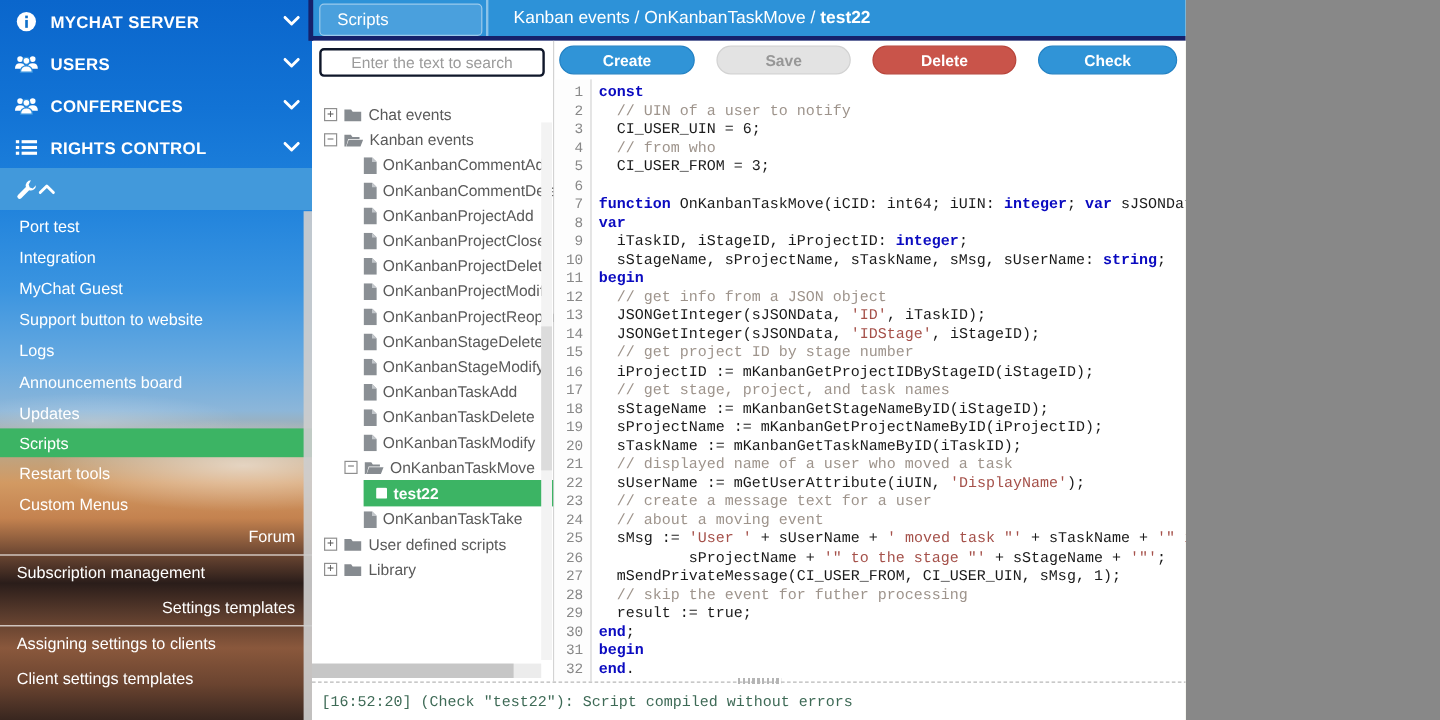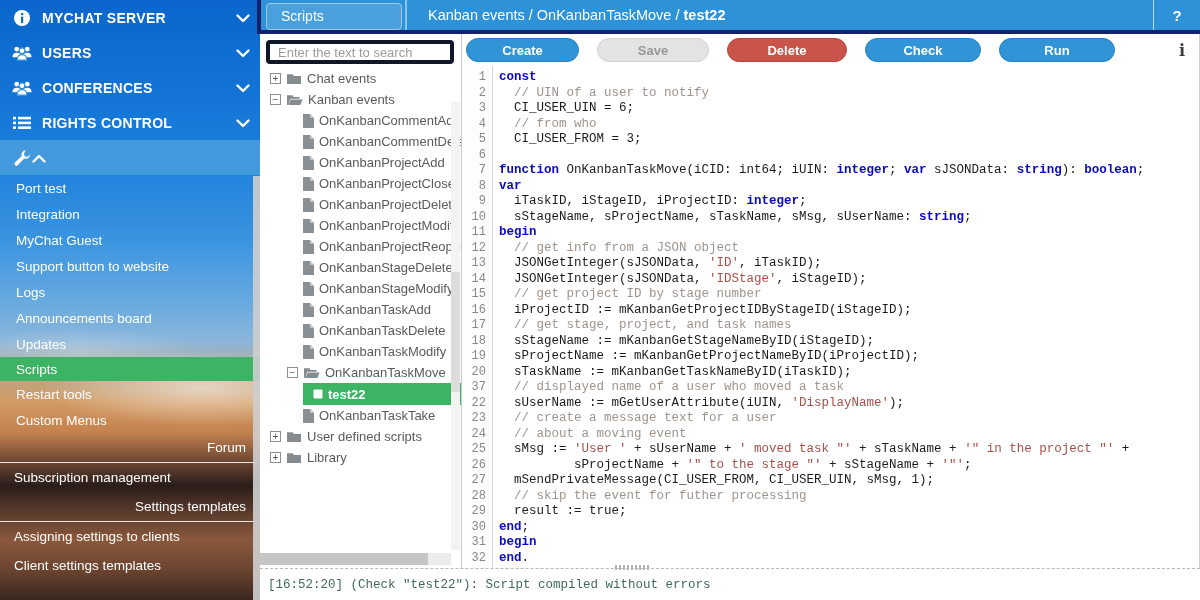--- a/index.html
+++ b/index.html
@@ -1,17 +1,17 @@
 <!DOCTYPE html>
 <html><head>
 <meta charset="utf-8">
 <style>
   * { margin:0; padding:0; box-sizing:border-box; }
   body { font-family:"Liberation Sans", sans-serif; background:#888; }
-  .app { position:relative; width:1200px; height:600px; overflow:hidden; background:#fef9c3;padding-left:44px; }
+  .app { position:relative; width:988px; height:600px; overflow:hidden; background:#fef9c3;padding-left:44px; }
 
   
   .sidebar { position:absolute; left:0; top:0; width:260px; height:600px; overflow:hidden;
     background-image:
       radial-gradient(ellipse 230px 55px at 78% 388px, rgba(255,255,255,.55), rgba(255,255,255,0) 70%),
       radial-gradient(ellipse 180px 35px at 30% 352px, rgba(255,255,255,.25), rgba(255,255,255,0) 70%),
       linear-gradient(180deg,#0a66cc 0%,#1273d5 15%,#1f82dc 28%,#3a94e0 40%,#66a9e0 50%,#8cb6d9 57%,#b7a78c 62%,#d29a63 67%,#c4824f 72%,#6b4632 77%,#2a1d1a 81%,#56392b 85%,#8a583c 90%,#6b4430 95%,#38261f 100%);
   }
   .nav-main-row { height:35px; display:flex; align-items:center; padding:0 10px 0 12px; color:#fff; cursor:default; }
   .nav-main-row.active { background:#4299db; }
@@ -36,22 +36,22 @@
   .breadcrumb b { font-weight:bold; }
   .help-sep { position:absolute; left:893px; top:0; height:30px; width:1px; background:rgba(255,255,255,.65); }
   .help { position:absolute; left:894px; top:0; width:46px; height:30px; display:flex; align-items:center; justify-content:center;
           color:#fff; font-size:15px; font-weight:bold; cursor:default; }
   .navy-strip { height:4px; background:#15216b; }
 
   .content { display:flex; height:534px; }
 
   
   .tree-panel { width:202px; border-right:1px solid #c9c9c9; position:relative; background:#fff; }
-  .search-input { margin:6px 6px 1px 6px; width:188px; height:24px; border:4px solid #0f172a; border-radius:4px;
-      padding:0 8px; font-size:13px; color:#444; outline:none; font-family:"Liberation Sans",sans-serif; }
+  .search-input { margin:6px 6px 18px 6px; width:188px; height:24px; border:2px solid #0f172a; border-radius:4px;
+      padding:0 8px; font-size:13px; color:#444; outline:none; font-family:"Liberation Sans",sans-serif;text-align:center; }
   .search-input::placeholder { color:#9b9b9b; }
   .tree { padding-top:3px; font-size:13px; color:#5a5a5a; }
   .tree-row { height:21px; display:flex; align-items:center; white-space:nowrap; overflow:hidden; cursor:default; }
   .expander { width:11px; height:11px; border:1px solid #8f8f8f; background:#fff; font-size:10px; line-height:9px;
       text-align:center; color:#555; flex:none; margin-right:5px; }
   .t-icon { flex:none; margin-right:5px; display:flex; align-items:center; }
   .tree-row.selected-row { background:#3cb464; color:#fff; font-weight:bold; height:22px; }
   .tree-hscroll { position:absolute; bottom:3px; left:0; width:191px; height:12px; background:#ececec; }
   .tree-hscroll .thumb { width:168px; height:12px; background:#c6c6c6; }
   .tree-vscroll { position:absolute; right:1px; top:68px; bottom:18px; width:9px; background:#f3f3f3; }
@@ -419,21 +419,21 @@
               <div>11</div>
               <div>12</div>
               <div>13</div>
               <div>14</div>
               <div>15</div>
               <div>16</div>
               <div>17</div>
               <div>18</div>
               <div>19</div>
               <div>20</div>
-              <div>37</div>
+              <div>21</div>
               <div>22</div>
               <div>23</div>
               <div>24</div>
               <div>25</div>
               <div>26</div>
               <div>27</div>
               <div>28</div>
               <div>29</div>
               <div>30</div>
               <div>31</div>

